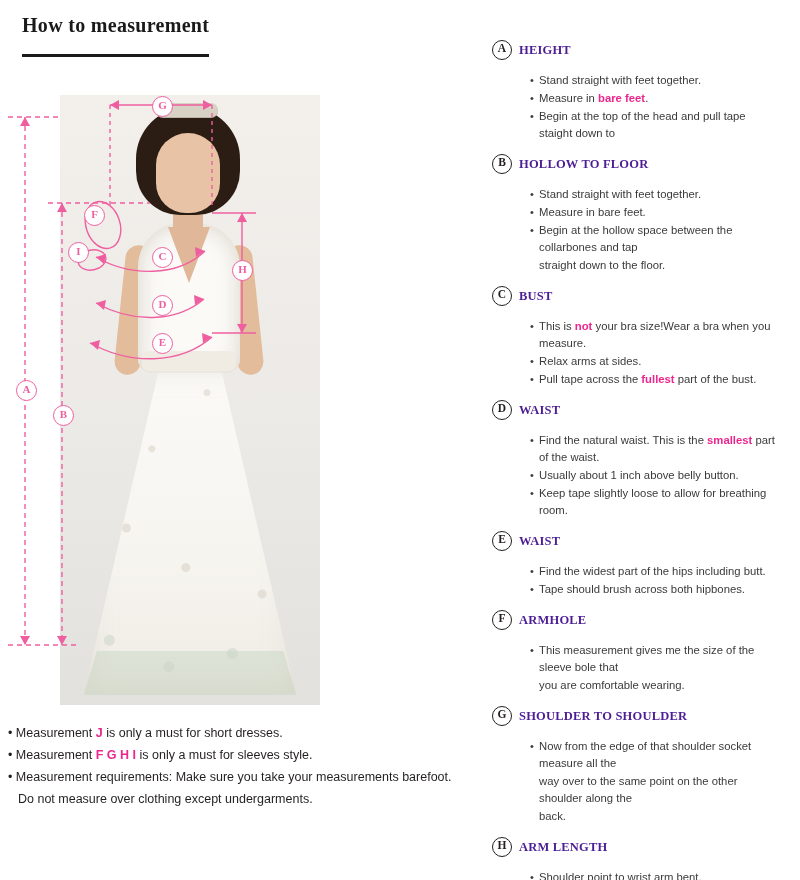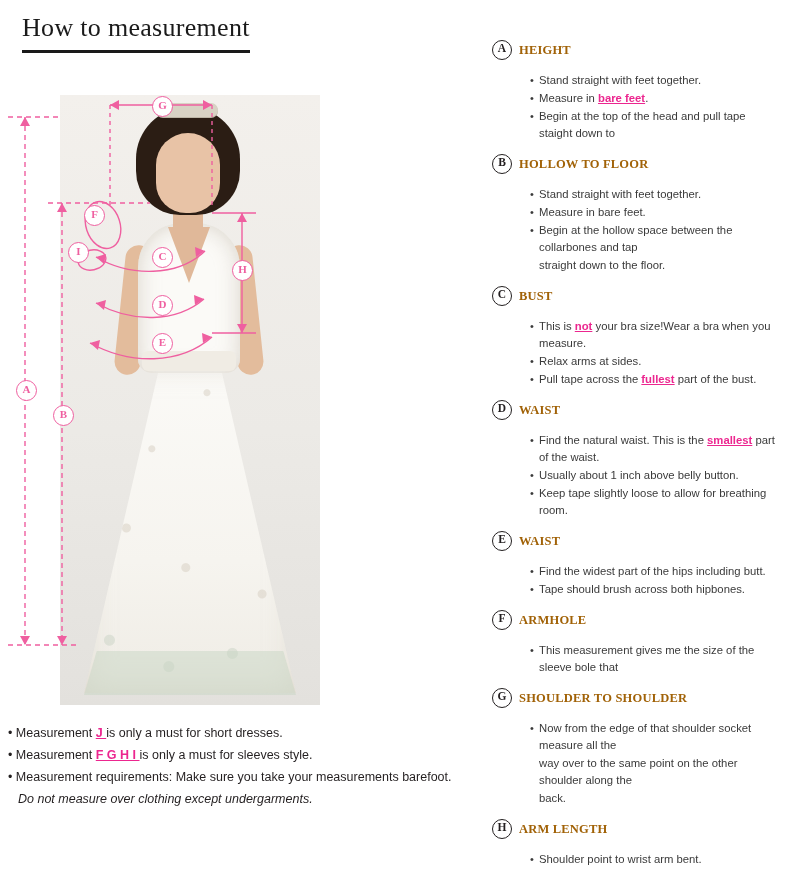--- a/index.html
+++ b/index.html
@@ -19,26 +19,26 @@
     position: relative;
     width: 800px;
     height: 880px;
   }
   
   #title {
     position: absolute;
     left: 22px;
     top: 14px;
     font-family: "Liberation Serif", serif;
-    font-weight: normal;
-    font-size: 26px;
+    font-weight: bold;
+    font-size: 20px;
     letter-spacing: 0.3px;
     color: #1a1a1a;
     border-bottom: 3px solid #1a1a1a;
-    padding-bottom: 7px;
+    padding-bottom: 18px;
     line-height: 1.1;
   }
   
   #left-panel {
     position: absolute;
     left: 0;
     top: 55px;
     width: 470px;
     height: 660px;
   }
@@ -206,26 +206,24 @@
     font-size: 12.5px;
     line-height: 22px;
     color: #231f20;
   }
   #footer-notes .note {
     white-space: nowrap;
   }
   #footer-notes .sub {
     padding-left: 10px;
     white-space: nowrap;
-    font-style: italic;
   }
   .pink {
     color: #ec268f;
     font-weight: bold;
-    text-decoration: underline;
   }
   
   #right-panel {
     position: absolute;
     left: 492px;
     top: 40px;
     width: 300px;
   }
   .entry {
     margin-bottom: 11px;
@@ -247,21 +245,21 @@
     font-weight: bold;
     font-size: 11.5px;
     line-height: 15px;
     text-align: center;
     color: #231f20;
   }
   .entry-title {
     font-size: 12.5px;
     font-weight: bold;
     letter-spacing: .2px;
-    color: #a16207;
+    color: #4c1d95;
     font-family: "Liberation Serif", serif;
   }
   .bullets {
     margin: 12px;
     padding: 0 0 0 26px;
     list-style: none;
   }
   .bullets li {
     font-size: 11.3px;
     line-height: 17px;
@@ -425,20 +423,21 @@
           <li><span>Tape should brush across both hipbones.</span></li>
         </ul>
       </div>
       <div class="entry">
         <div class="entry-head">
           <div class="circle">F</div>
           <div class="entry-title">ARMHOLE</div>
         </div>
         <ul class="bullets">
           <li><span>This measurement gives me the size of the sleeve bole that</span></li>
+          <li class="cont"><span>you are comfortable wearing.</span></li>
         </ul>
       </div>
       <div class="entry">
         <div class="entry-head">
           <div class="circle">G</div>
           <div class="entry-title">SHOULDER TO SHOULDER</div>
         </div>
         <ul class="bullets">
           <li><span>Now from the edge of that shoulder socket measure all the</span></li>
           <li class="cont"><span>way over to the same point on the other shoulder along the</span></li>

